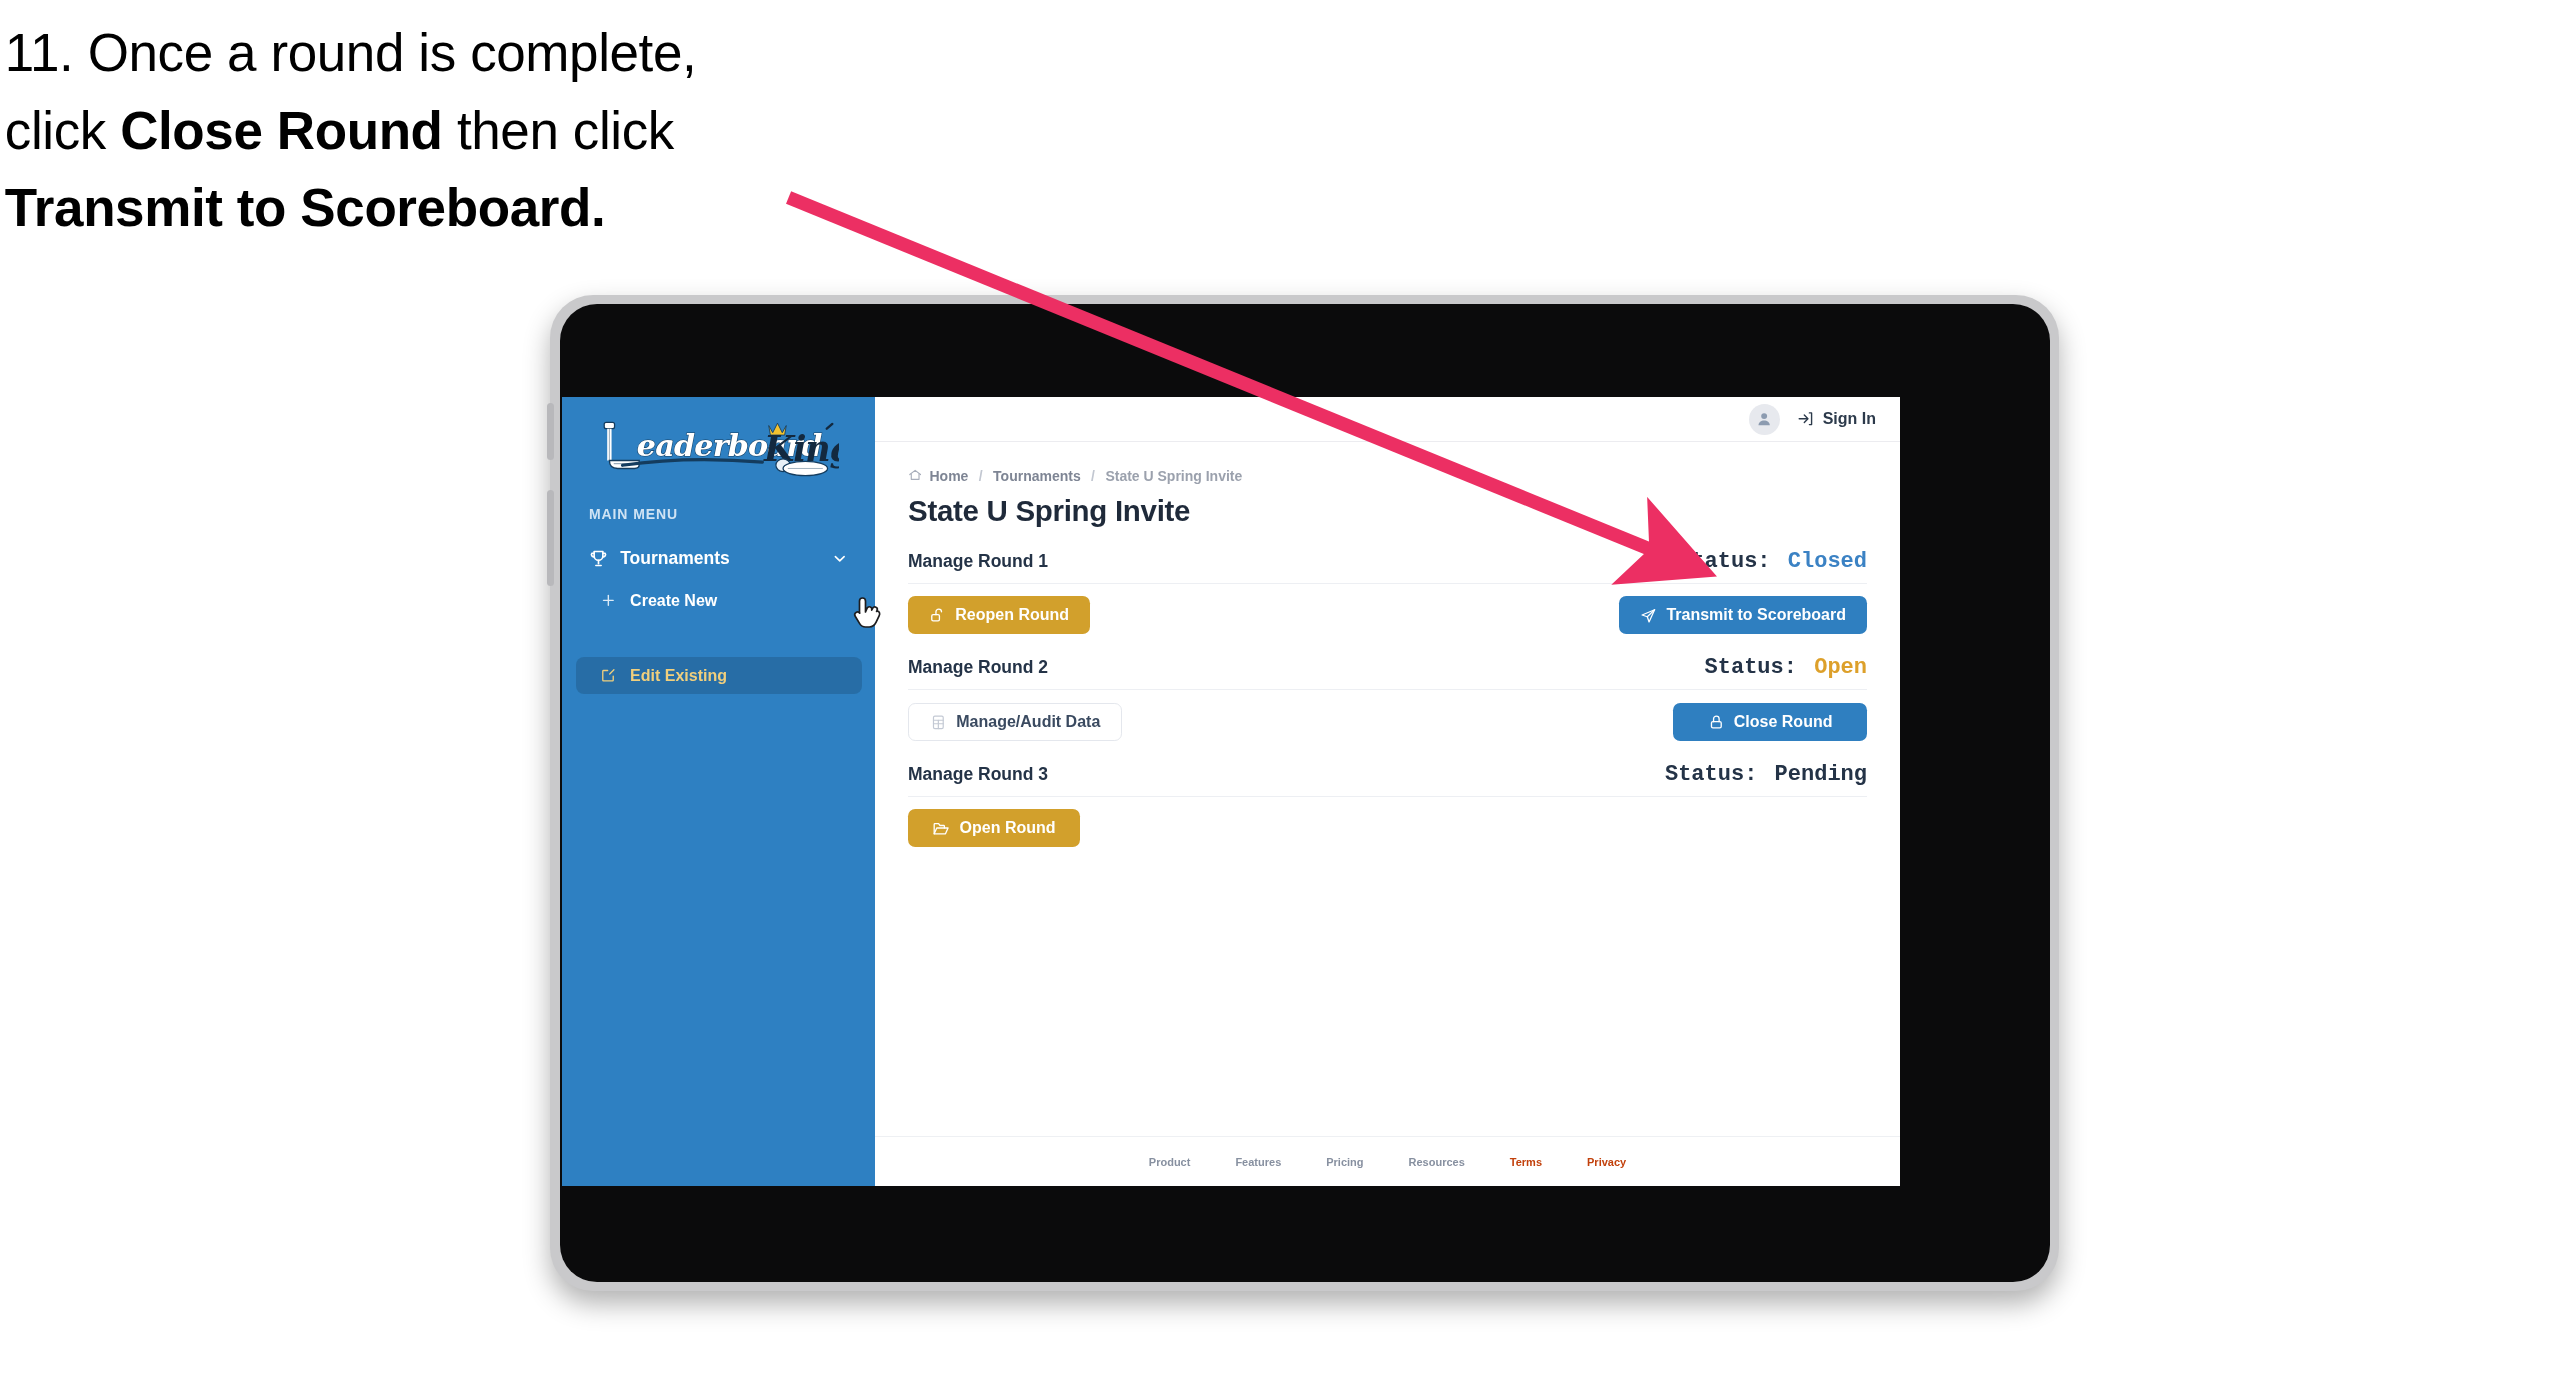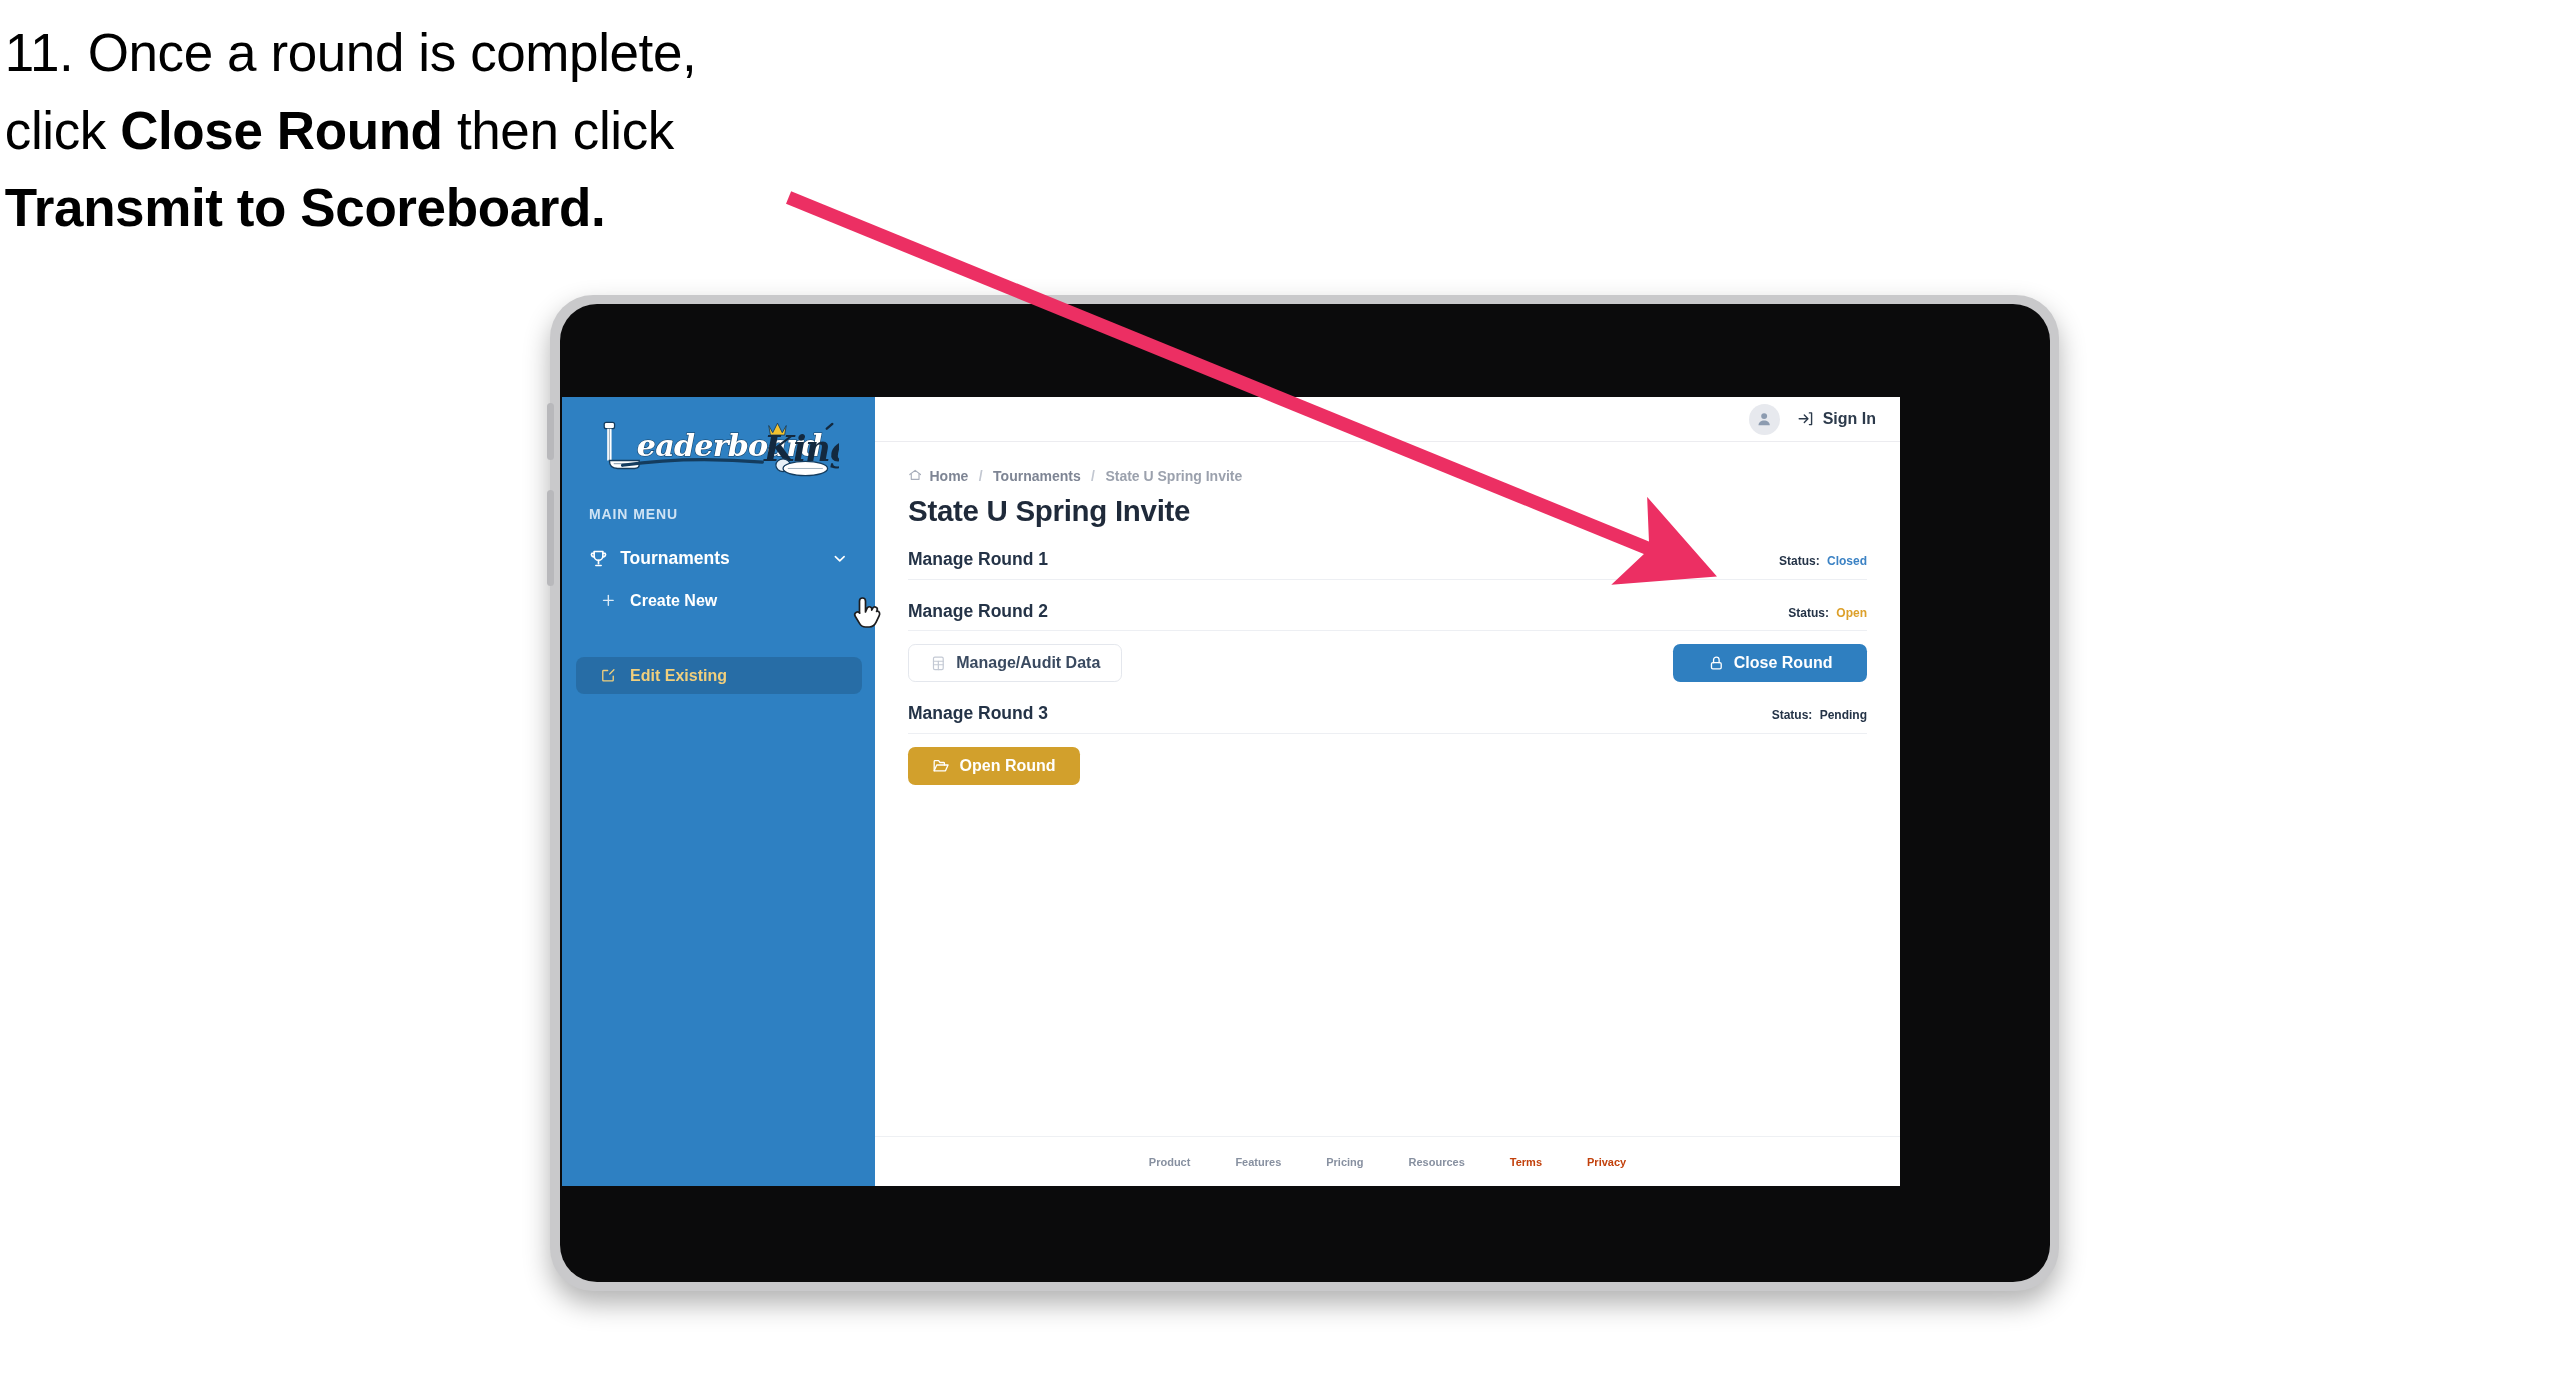--- a/index.html
+++ b/index.html
@@ -125,22 +125,22 @@
     letter-spacing:-0.3px;font-family:"Liberation Sans",sans-serif;
   }
 
   .round-block{margin-top:21px;}
   .round-head{
     display:flex;align-items:baseline;justify-content:space-between;
     padding-bottom:8.8px;border-bottom:0.8px solid #edeff3;
   }
   .round-title{font-size:17.5px;font-weight:700;color:#243347;
     font-family:"Liberation Sans",sans-serif;}
-  .round-status{font-size:12px;font-weight:700;color:#243347;
-    font-family:Liberation Sans, sans-serif;}
+  .round-status{font-size:22px;font-weight:700;color:#243347;
+    font-family:Liberation Mono, monospace;}
   .round-status .val{margin-left:4px;}
   .status-closed{color:#3b82c4;}
   .status-open{color:#dda02a;}
   .status-pending{color:#243347;}
 
   .round-actions{display:flex;align-items:center;justify-content:space-between;margin-top:12.7px;}
 
   .btn{
     display:inline-flex;align-items:center;justify-content:center;
     height:38px;border-radius:7.2px;padding:0 21px;
@@ -295,20 +295,40 @@
       </div>
 
       <div id="page-title">State U Spring Invite</div>
 
       <div class="round-block">
         <div class="round-head">
           <div class="round-title">Manage Round 1</div>
           <div class="round-status">
             <span>Status:</span>
             <span class="val status-closed">Closed</span>
+          </div>
+        </div>
+        <div class="round-actions">
+          <div class="btn btn-gold">
+            <span class="b-ico">
+              <svg width="16.7" height="16.7" viewBox="0 0 24 24" fill="none" stroke="#ffffff" stroke-width="1.9" stroke-linecap="round" stroke-linejoin="round">
+                <rect x="4" y="11" width="11" height="9" rx="2"></rect>
+                <path d="M10 11V7a4 4 0 0 1 8 0"></path>
+              </svg>
+            </span>
+            <span>Reopen Round</span>
+          </div>
+          <div class="btn btn-blue">
+            <span class="b-ico">
+              <svg width="16.7" height="16.7" viewBox="0 0 24 24" fill="none" stroke="#ffffff" stroke-width="1.8" stroke-linecap="round" stroke-linejoin="round">
+                <path d="M21 4 L3 11.5 L10.5 14 L13 21.5 Z"></path>
+                <path d="M10.5 14 L21 4"></path>
+              </svg>
+            </span>
+            <span>Transmit to Scoreboard</span>
           </div>
         </div>
       </div>
 
       <div class="round-block">
         <div class="round-head">
           <div class="round-title">Manage Round 2</div>
           <div class="round-status">
             <span>Status:</span>
             <span class="val status-open">Open</span>

